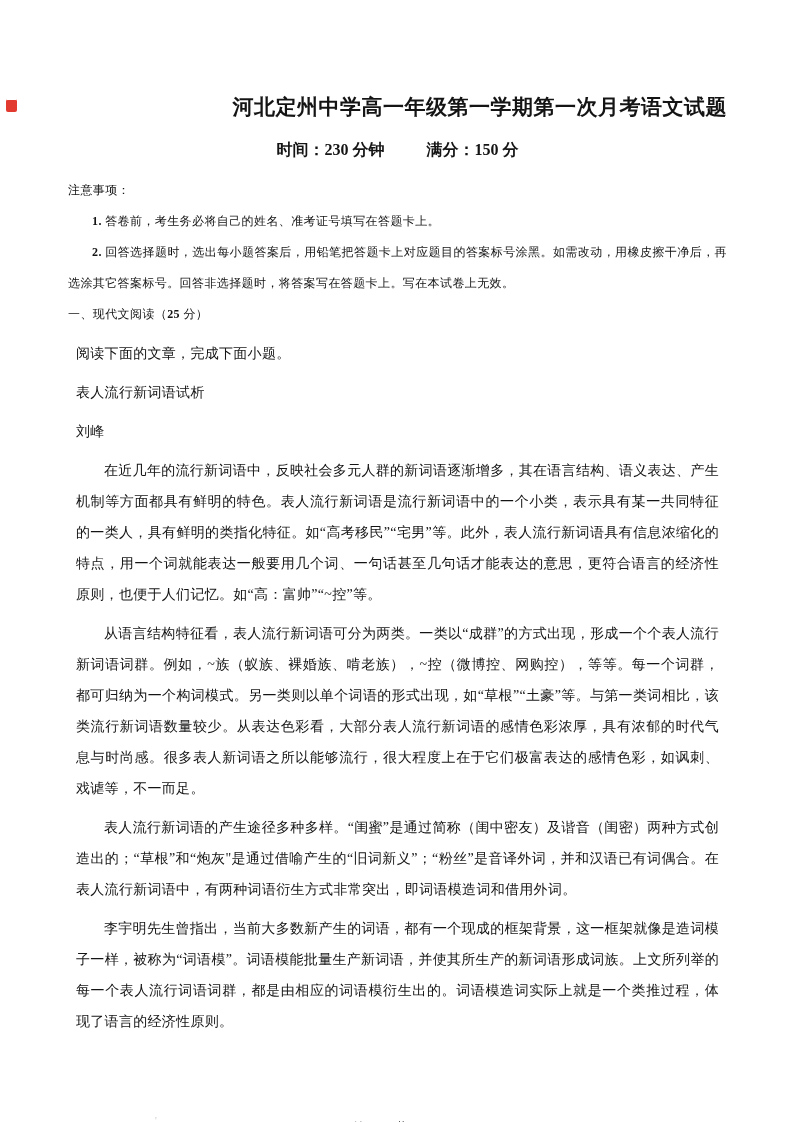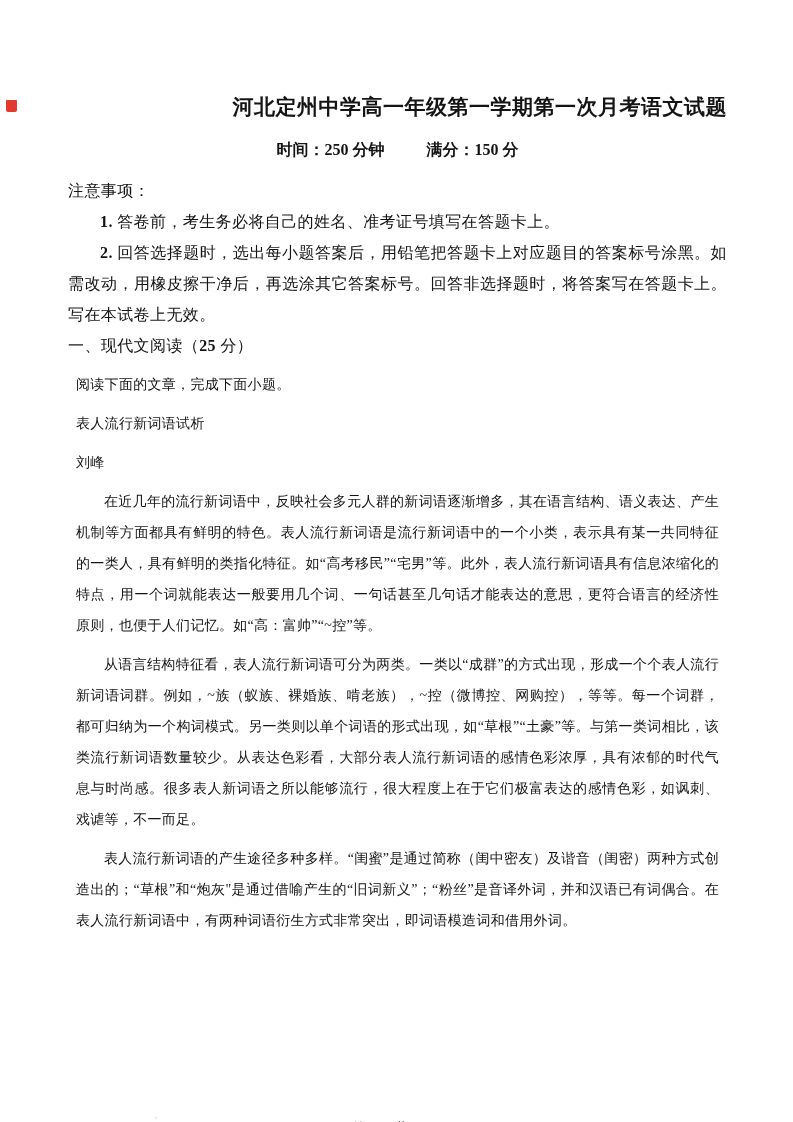--- a/index.html
+++ b/index.html
@@ -44,21 +44,21 @@
   .meta-line {
     margin-top: 17px;
     font-size: 16px;
     line-height: 24px;
     font-weight: bold;
     text-align: center;
   }
   .meta-line .gap { display: inline-block; width: 42px; }
   .head-zone {
     margin-top: 13px;
-    font-size: 16px;
+    font-size: 12px;
     line-height: 31px;
     letter-spacing: 0.4px;
   }
   .head-zone p { margin: 0; text-align: justify; }
   .head-zone p.indent { text-indent: 2em; }
   .num { font-weight: bold; }
   .section-header .points { font-weight: bold; }
   .essay-zone {
     font-size: 14px;
     line-height: 31px;
@@ -92,36 +92,37 @@
 </head>
 <body>
 
 <div class="page">
 
   <div class="stamp"></div>
 
   <h1 class="doc-title">河北定州中学高一年级第一学期第一次月考语文试题</h1>
 
   <div class="meta-line">
-    <span>时间：250 分钟</span><span class="gap"></span><span>满分：150 分</span>
+    <span>时间：230 分钟</span><span class="gap"></span><span>满分：150 分</span>
   </div>
 
   <div class="head-zone">
     <p>注意事项：</p>
     <p class="indent"><span class="num">1.</span><span> 答卷前，考生务必将自己的姓名、准考证号填写在答题卡上。</span></p>
     <p class="indent"><span class="num">2.</span><span> 回答选择题时，选出每小题答案后，用铅笔把答题卡上对应题目的答案标号涂黑。如需改动，用橡皮擦干净后，再选涂其它答案标号。回答非选择题时，将答案写在答题卡上。写在本试卷上无效。</span></p>
     <p class="section-header"><span>一、现代文阅读（</span><span class="points">25</span><span> 分）</span></p>
   </div>
 
   <div class="essay-zone">
     <p class="essay-instruction">阅读下面的文章，完成下面小题。</p>
     <p class="essay-title">表人流行新词语试析</p>
     <p class="essay-author">刘峰</p>
     <p class="para">在近几年的流行新词语中，反映社会多元人群的新词语逐渐增多，其在语言结构、语义表达、产生机制等方面都具有鲜明的特色。表人流行新词语是流行新词语中的一个小类，表示具有某一共同特征的一类人，具有鲜明的类指化特征。如“高考移民”“宅男”等。此外，表人流行新词语具有信息浓缩化的特点，用一个词就能表达一般要用几个词、一句话甚至几句话才能表达的意思，更符合语言的经济性原则，也便于人们记忆。如“高：富帅”“~控”等。</p>
     <p class="para">从语言结构特征看，表人流行新词语可分为两类。一类以“成群”的方式出现，形成一个个表人流行新词语词群。例如，~族（蚁族、裸婚族、啃老族），~控（微博控、网购控），等等。每一个词群，都可归纳为一个构词模式。另一类则以单个词语的形式出现，如“草根”“土豪”等。与第一类词相比，该类流行新词语数量较少。从表达色彩看，大部分表人流行新词语的感情色彩浓厚，具有浓郁的时代气息与时尚感。很多表人新词语之所以能够流行，很大程度上在于它们极富表达的感情色彩，如讽刺、戏谑等，不一而足。</p>
     <p class="para">表人流行新词语的产生途径多种多样。“闺蜜”是通过简称（闺中密友）及谐音（闺密）两种方式创造出的；“草根”和“炮灰"是通过借喻产生的“旧词新义”；“粉丝”是音译外词，并和汉语已有词偶合。在表人流行新词语中，有两种词语衍生方式非常突出，即词语模造词和借用外词。</p>
+    <p class="para">李宇明先生曾指出，当前大多数新产生的词语，都有一个现成的框架背景，这一框架就像是造词模子一样，被称为“词语模”。词语模能批量生产新词语，并使其所生产的新词语形成词族。上文所列举的每一个表人流行词语词群，都是由相应的词语模衍生出的。词语模造词实际上就是一个类推过程，体现了语言的经济性原则。</p>
   </div>
 
   <div class="speck">'</div>
 
   <div class="footer">第 1 页/共 14 页</div>
 
 </div>
 
 </body></html>

